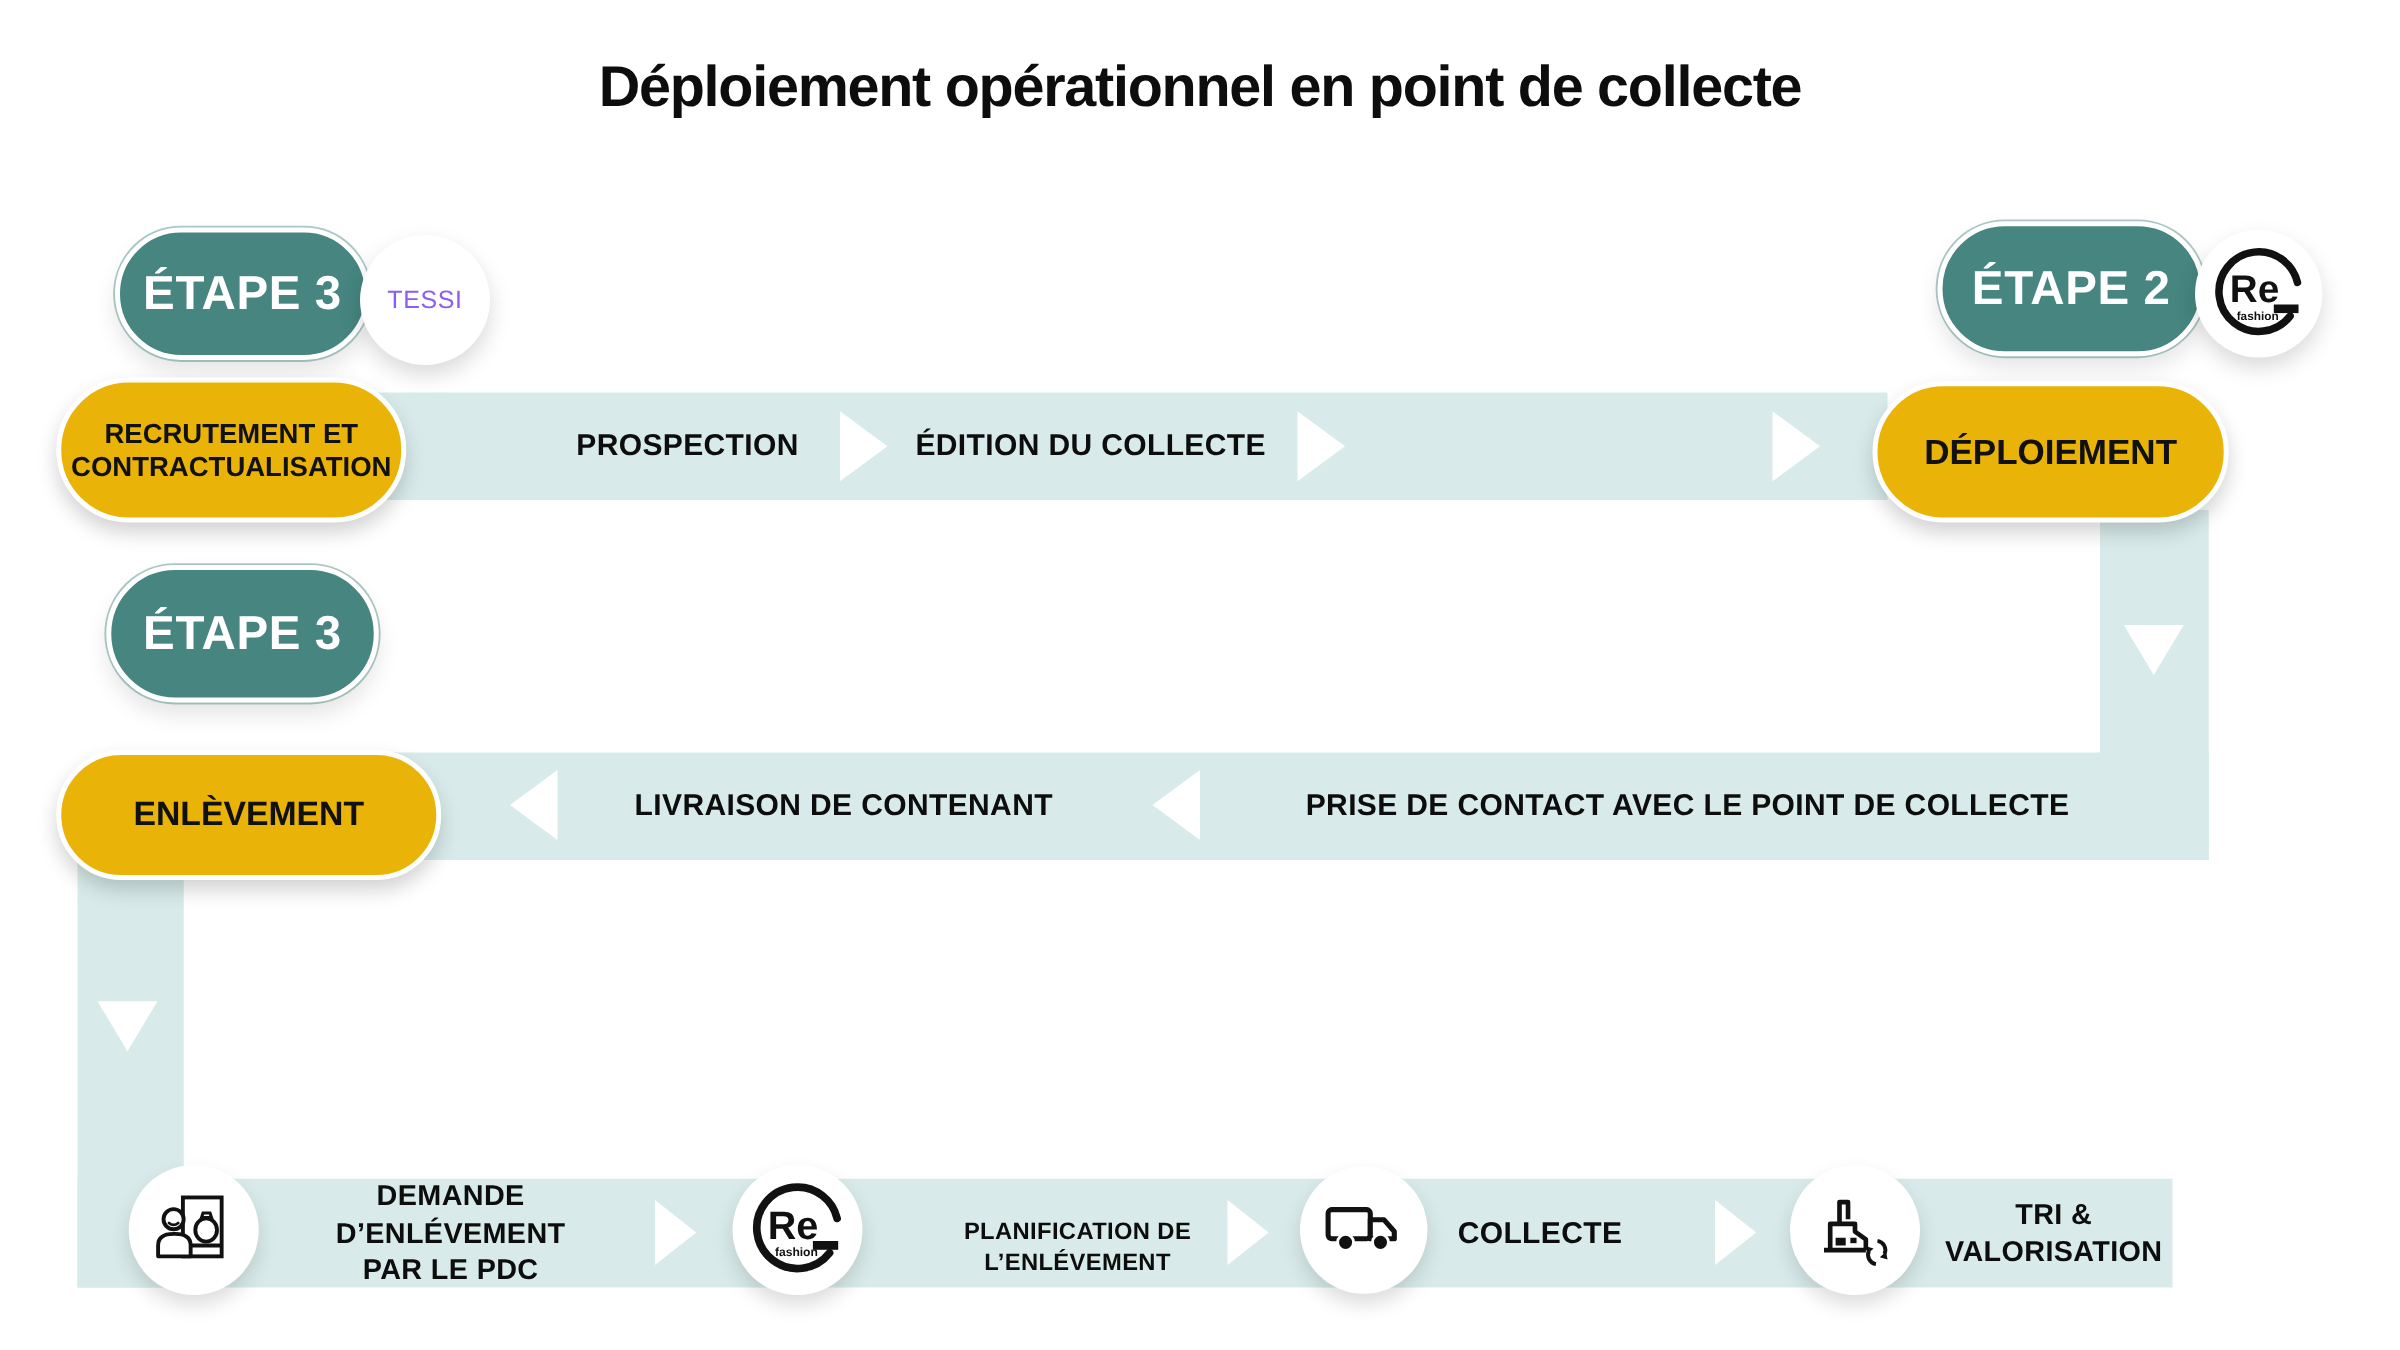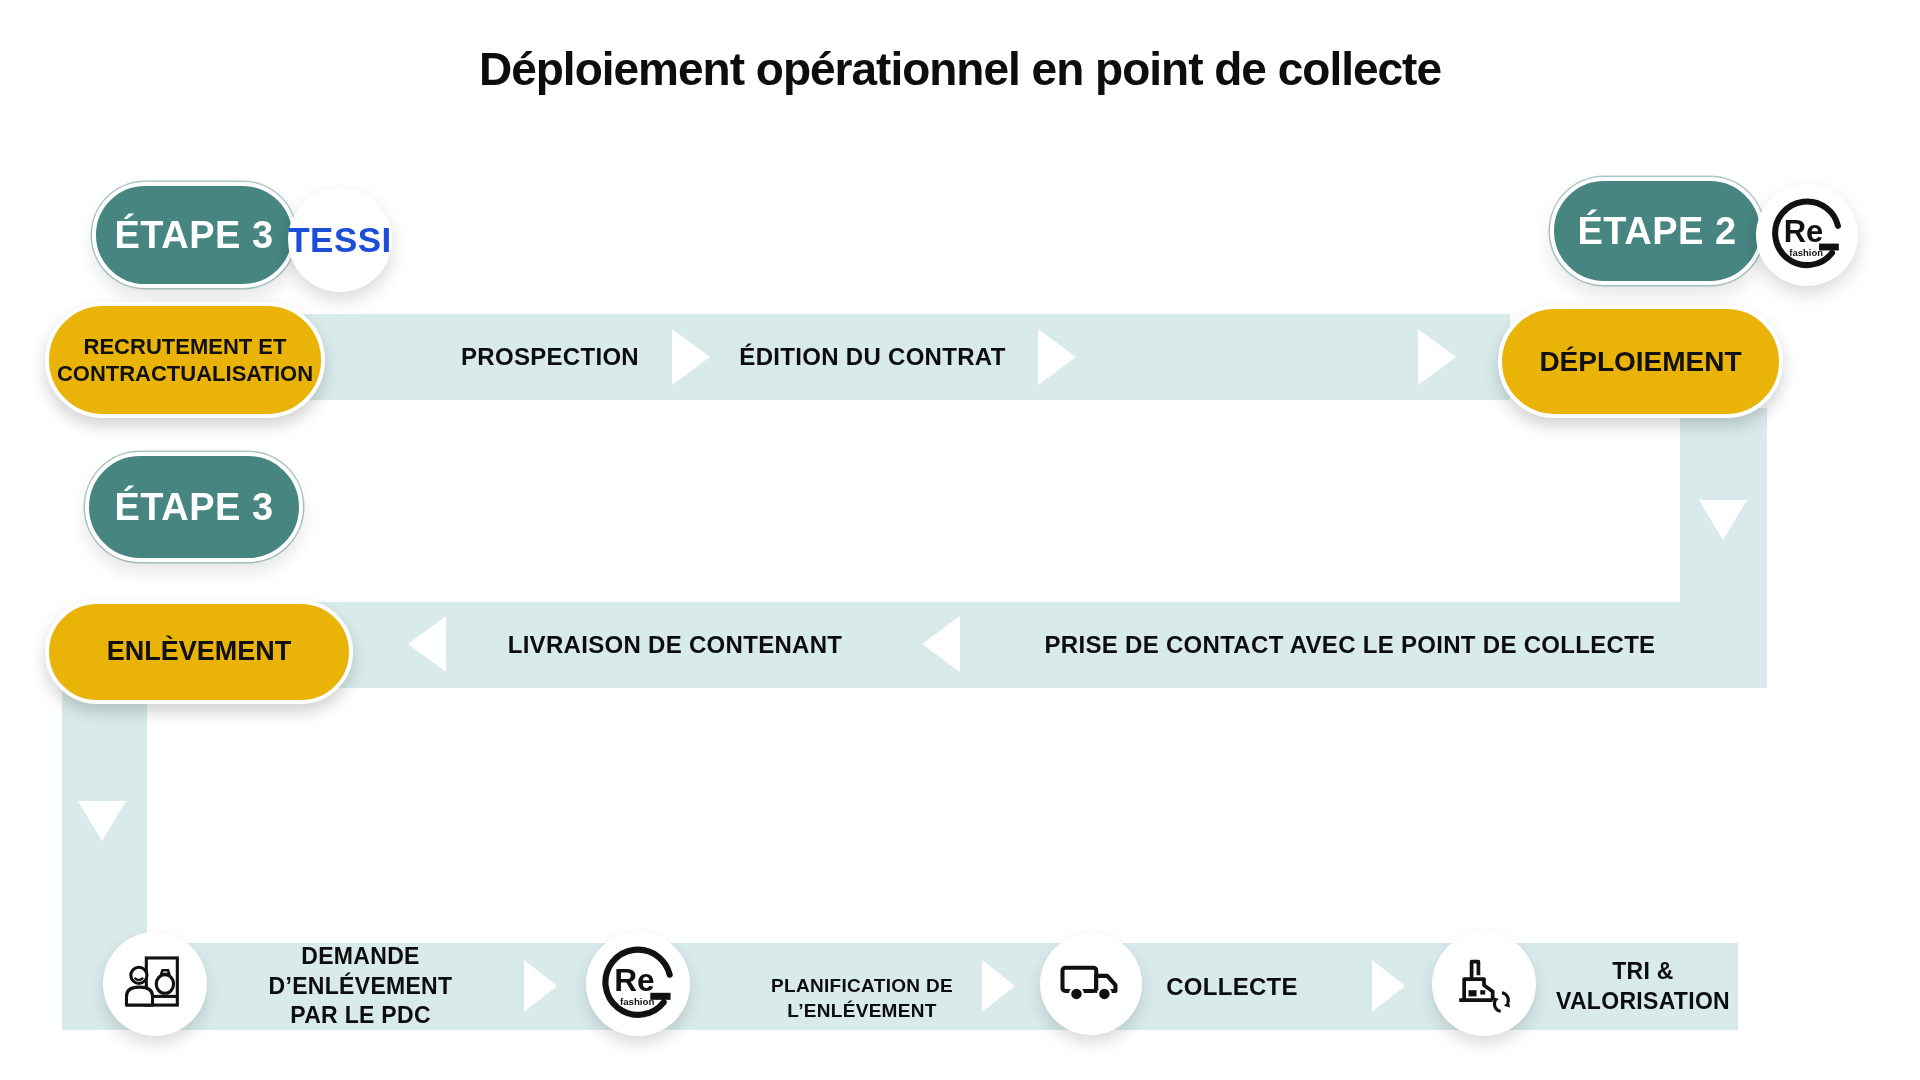--- a/index.html
+++ b/index.html
@@ -29,21 +29,21 @@
   .badge-circle{
     position:absolute;display:flex;align-items:center;justify-content:center;
     background:#fff;border-radius:50%;z-index:4;
     box-shadow:0 8px 18px rgba(0,0,0,.15);
   }
   .icon-circle{
     position:absolute;display:flex;align-items:center;justify-content:center;
     background:#fff;border-radius:50%;z-index:3;
     box-shadow:0 8px 16px rgba(0,0,0,.14);
   }
-  .tessi-text{font-size:35px;font-weight:700;letter-spacing:.5px;color:#1d4ed8;}
+  .tessi-text{font-size:20px;font-weight:400;letter-spacing:.5px;color:#8b5cf6;}
   
   .step-label{
     position:absolute;display:flex;align-items:center;justify-content:center;z-index:2;
     font-weight:900;font-size:24px;letter-spacing:.3px;text-align:center;
     white-space:pre-line;line-height:1.3;color:#0d0d0d;
   }
   
   .arr{position:absolute;width:0;height:0;z-index:2;}
   .arr-r{border-top:28px solid transparent;border-bottom:28px solid transparent;border-left:38px solid #fff;}
   .arr-r-sm{border-top:26px solid transparent;border-bottom:26px solid transparent;border-left:33px solid #fff;}
@@ -88,21 +88,21 @@
   <div class="stage-pill" style="left:85px;top:440px;width:210px;height:102px;">
     <span>ÉTAPE 3</span>
   </div>
 
   <div class="gray-pill" style="left:45px;top:290px;width:272px;height:108px;font-size:22px;">
     <span>RECRUTEMENT ET
 CONTRACTUALISATION</span>
   </div>
   <div class="step-label" style="left:420px;top:302px;width:260px;height:86px;">PROSPECTION</div>
   <div class="arr arr-r" style="left:672px;top:317px;"></div>
-  <div class="step-label" style="left:730px;top:302px;width:285px;height:86px;">ÉDITION DU CONTRAT</div>
+  <div class="step-label" style="left:730px;top:302px;width:285px;height:86px;">ÉDITION DU COLLECTE</div>
   <div class="arr arr-r" style="left:1038px;top:317px;"></div>
   <div class="arr arr-r" style="left:1418px;top:317px;"></div>
   <div class="gray-pill" style="left:1498px;top:293px;width:277px;height:105px;font-size:28px;">
     <span>DÉPLOIEMENT</span>
   </div>
 
   <div class="arr arr-d" style="left:1699px;top:488px;"></div>
 
   <div class="gray-pill" style="left:45px;top:588px;width:300px;height:96px;font-size:27px;">
     <span>ENLÈVEMENT</span>

